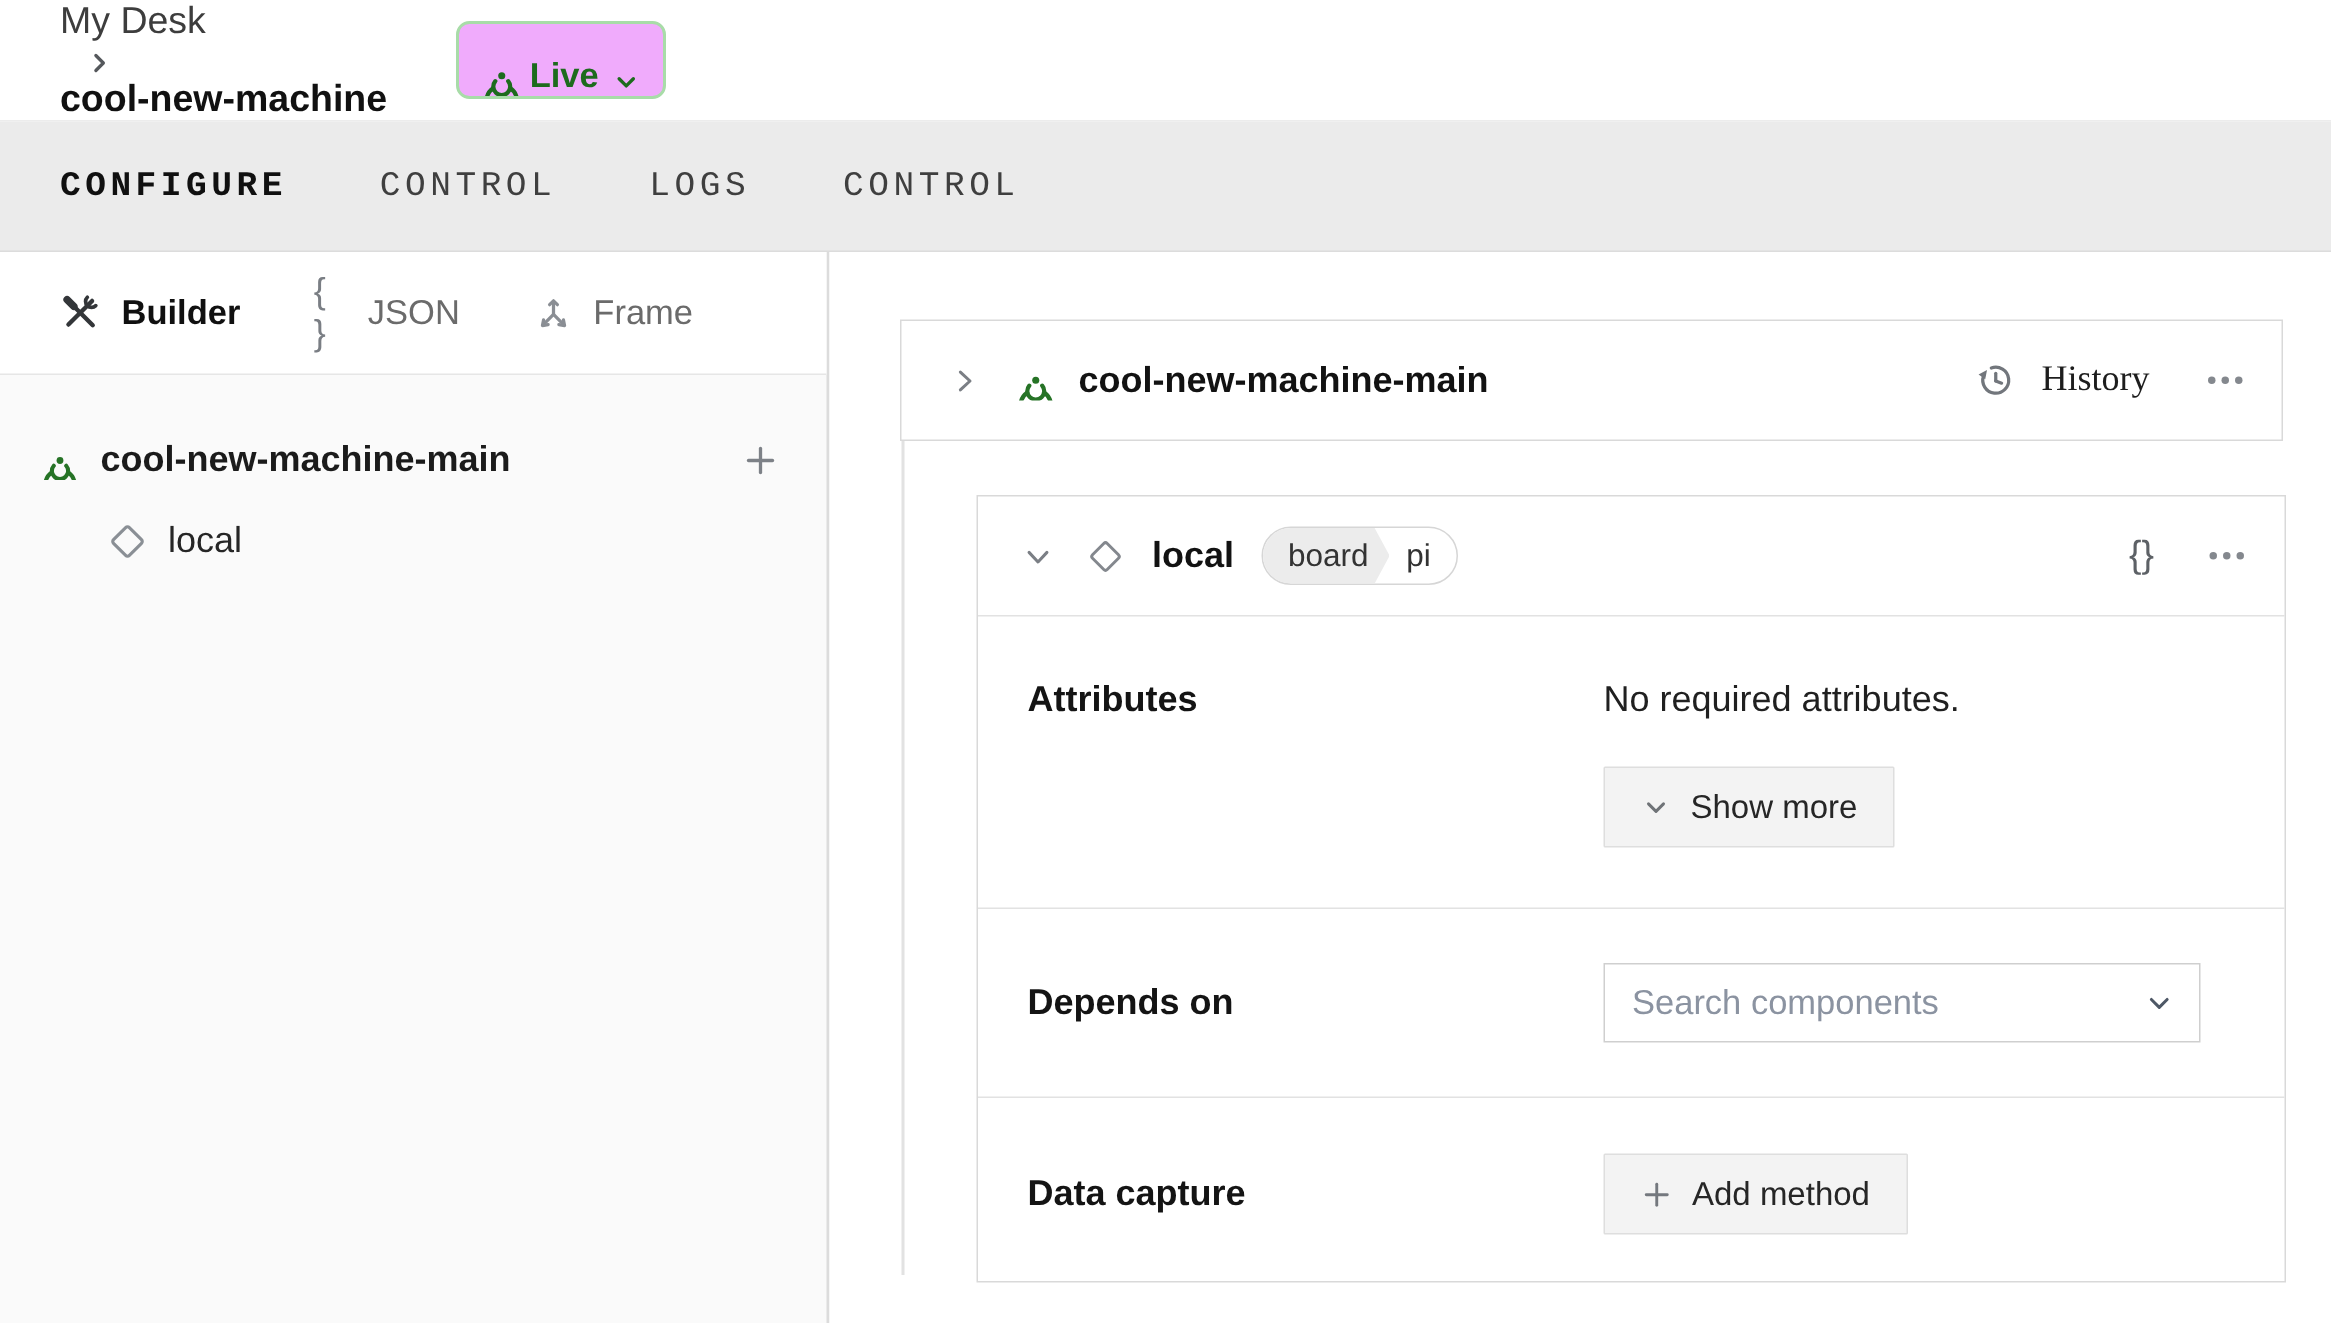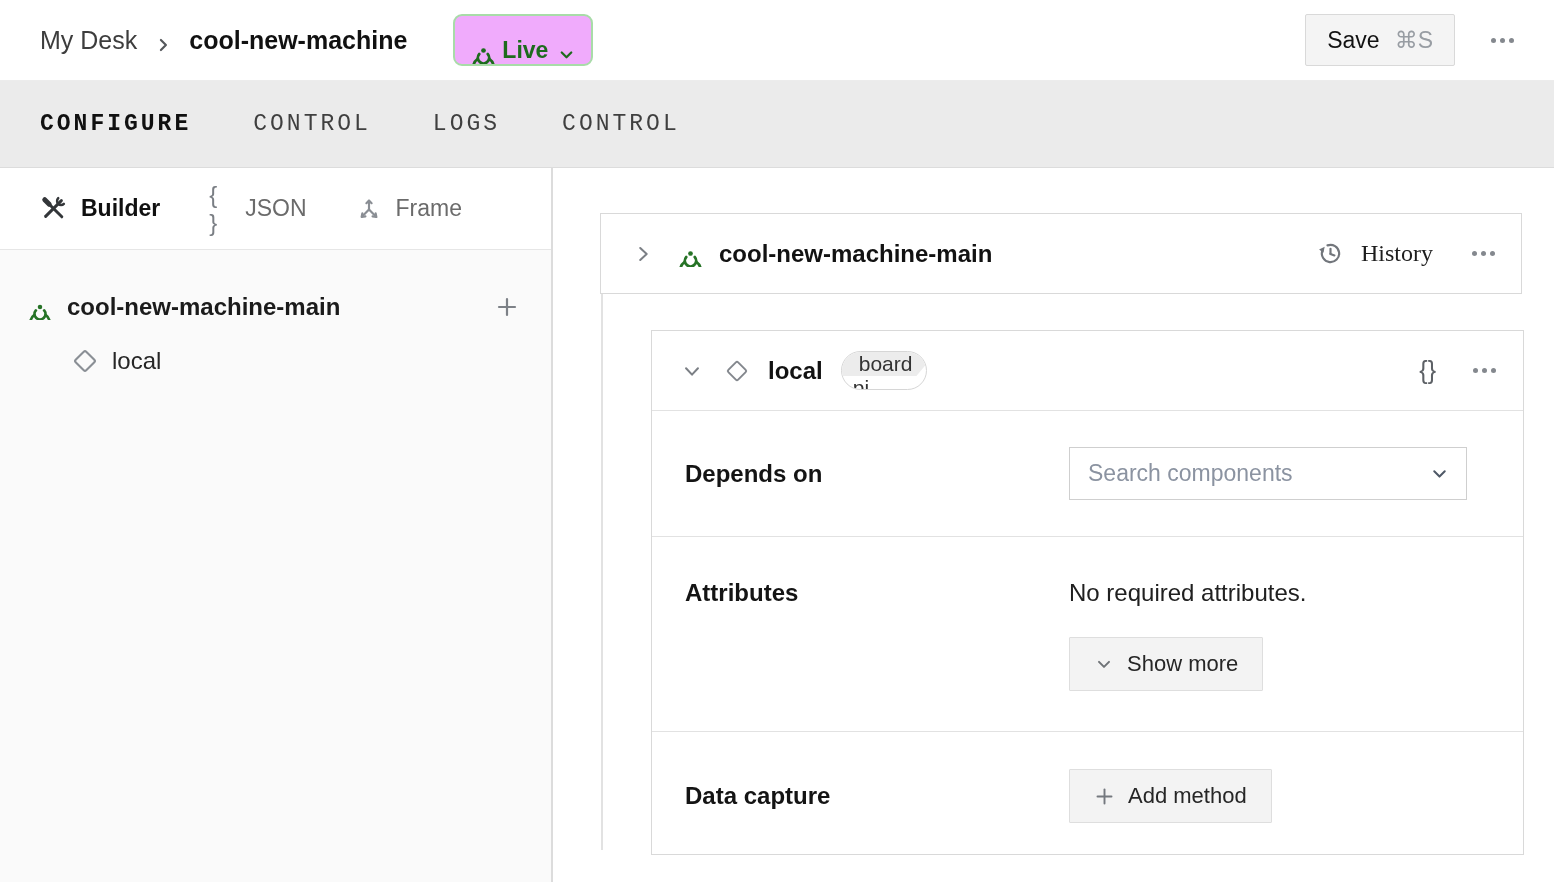--- a/index.html
+++ b/index.html
@@ -2,21 +2,21 @@
 <html><head>
 <meta charset="utf-8">
 <style>
   * { margin:0; padding:0; box-sizing:border-box; }
   html,body { width:1554px; height:882px; overflow:hidden; background:#fff;
     font-family:"Liberation Sans", sans-serif; color:#1c1c1c; }
 
   
   .topbar { height:81px; display:flex; align-items:center; padding:0 40px;
     background:#fff; border-bottom:1px solid #ececec; }
-  .crumb { display:flex; align-items:flex-end; }
+  .crumb { display:flex; align-items:flex-start;flex-direction:column; }
   .crumb-parent { font-size:25px; color:#3d3d3d; }
   .crumb-sep { margin:3px 16px 0 16px; display:flex; }
   .crumb-current { font-size:25px; font-weight:700; color:#111; }
   .live-badge { margin-left:46px; height:52px; display:flex; align-items:flex-end; gap:5px;
     background:#f0abfc; border:2px solid #a8dca8; border-radius:9px; padding:0 15px;
     color:#1d6b1d; font-size:23px; font-weight:600; cursor:pointer; }
   .topbar-right { margin-left:auto; display:flex; align-items:center; }
   .save-btn { height:52px; display:flex; align-items:center; gap:15px; background:#f4f4f4;
     border:1px solid #d9d9d9; border-radius:2px; padding:0 21px; font-size:23px; cursor:pointer; }
   .save-label { color:#111; }
@@ -63,21 +63,21 @@
   .history-btn { display:flex; align-items:center; gap:17px; font-size:24px; color:#1d1d1d; cursor:pointer;font-family:Liberation Serif, serif; }
   .part-right .dots { margin-left:39px; }
 
   .comp-card { position:absolute; left:98px; top:162px; width:873px;
     border:1px solid #d9d9d9; background:#fff; }
   .comp-header { height:80px; display:flex; align-items:center; padding:0 27px 0 29px;
     border-bottom:1px solid #e2e2e2; }
   .comp-header .diamond-wrap { margin-left:21px; display:flex; }
   .comp-title { margin-left:18px; font-size:24px; font-weight:700; color:#121212; }
   .badge { margin-left:18px; display:flex; align-items:stretch; height:39px; border:1px solid #d6d6d6;
-    border-radius:20px; overflow:hidden; font-size:21px; color:#333; background:#fff; cursor:pointer;flex-direction:column; }
+    border-radius:20px; overflow:hidden; font-size:21px; color:#333; background:#fff; cursor:pointer; }
   .badge-type { background:#ececec; display:flex; align-items:center; padding:0 14px 0 17px;
     clip-path:polygon(0 0, calc(100% - 10px) 0, 100% 50%, calc(100% - 10px) 100%, 0 100%); }
   .badge-model { display:flex; align-items:center; padding:0 17px 0 11px; }
   .comp-right { margin-left:auto; display:flex; align-items:center; gap:37px; }
   .code-icon { font-size:25px; color:#5d6166; cursor:pointer; }
 
   .row { display:flex; padding-left:33px; padding-right:30px; }
   .row + .row { border-top:1px solid #e2e2e2; }
   .row-label { width:384px; flex:none; font-size:24px; font-weight:700; color:#141414; }
   .attributes-row { padding-top:42px; padding-bottom:40px; }
@@ -117,31 +117,20 @@
       </svg>
     </span>
     <span>Live</span>
     <span style="margin-left:4px">
       <svg width="19" height="19" viewBox="0 0 24 24" fill="none" stroke="#1d6b1d" stroke-width="2.8" stroke-linecap="round" stroke-linejoin="round">
           <polyline points="6,9.5 12,15.5 18,9.5"></polyline>
         </svg>
     </span>
   </div>
 
-  <div class="topbar-right">
-    <button class="save-btn">
-      <span class="save-label">Save</span>
-      <span class="save-shortcut">⌘S</span>
-    </button>
-    <span class="dots">
-        <i></i>
-        <i></i>
-        <i></i>
-      </span>
-  </div>
 </header>
 
 <nav class="tabbar">
   <span class="tab active">CONFIGURE</span>
   <span class="tab">CONTROL</span>
   <span class="tab">LOGS</span>
   <span class="tab">CONTROL</span>
 </nav>
 
 <div class="content">
@@ -261,49 +250,49 @@
           <span class="badge-model">pi</span>
         </span>
         <span class="comp-right">
           <span class="code-icon">{}</span>
           <span class="dots">
               <i></i>
               <i></i>
               <i></i>
             </span>
         </span>
-      </div>
-
-      <div class="row depends-row">
-        <div class="row-label">Depends on</div>
-        <div class="select">
-          <span>Search components</span>
-          <span>
-            <svg width="21" height="21" viewBox="0 0 24 24" fill="none" stroke="#4e5866" stroke-width="2.3" stroke-linecap="round" stroke-linejoin="round">
-                <polyline points="6,9.5 12,15.5 18,9.5"></polyline>
-              </svg>
-          </span>
-        </div>
       </div>
 
       <div class="row attributes-row">
         <div class="row-label">Attributes</div>
         <div>
           <div class="attr-empty">No required attributes.</div>
           <button class="btn show-more">
             <span>
               <svg width="20" height="20" viewBox="0 0 24 24" fill="none" stroke="#6f7377" stroke-width="2.4" stroke-linecap="round" stroke-linejoin="round">
                   <polyline points="6,9.5 12,15.5 18,9.5"></polyline>
                 </svg>
             </span>
             <span>Show more</span>
           </button>
         </div>
       </div>
 
+      <div class="row depends-row">
+        <div class="row-label">Depends on</div>
+        <div class="select">
+          <span>Search components</span>
+          <span>
+            <svg width="21" height="21" viewBox="0 0 24 24" fill="none" stroke="#4e5866" stroke-width="2.3" stroke-linecap="round" stroke-linejoin="round">
+                <polyline points="6,9.5 12,15.5 18,9.5"></polyline>
+              </svg>
+          </span>
+        </div>
+      </div>
+
       <div class="row capture-row">
         <div class="row-label">Data capture</div>
         <button class="btn">
           <span>
             <svg width="21" height="21" viewBox="0 0 24 24" fill="none" stroke="#74787e" stroke-width="2.2" stroke-linecap="round">
                 <line x1="12" y1="4" x2="12" y2="20"></line>
                 <line x1="4" y1="12" x2="20" y2="12"></line>
               </svg>
           </span>
           <span>Add method</span>

